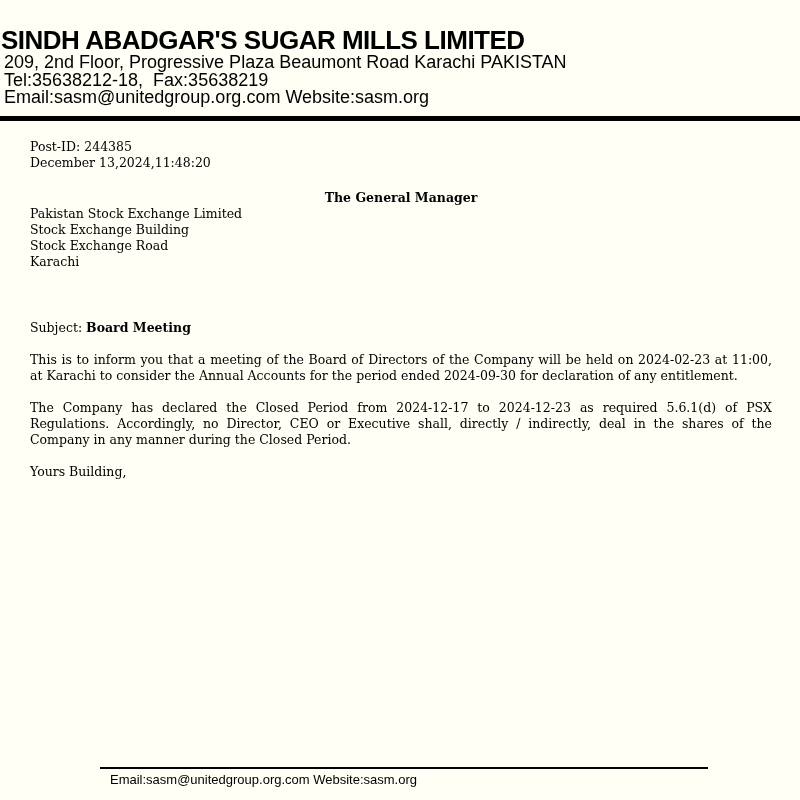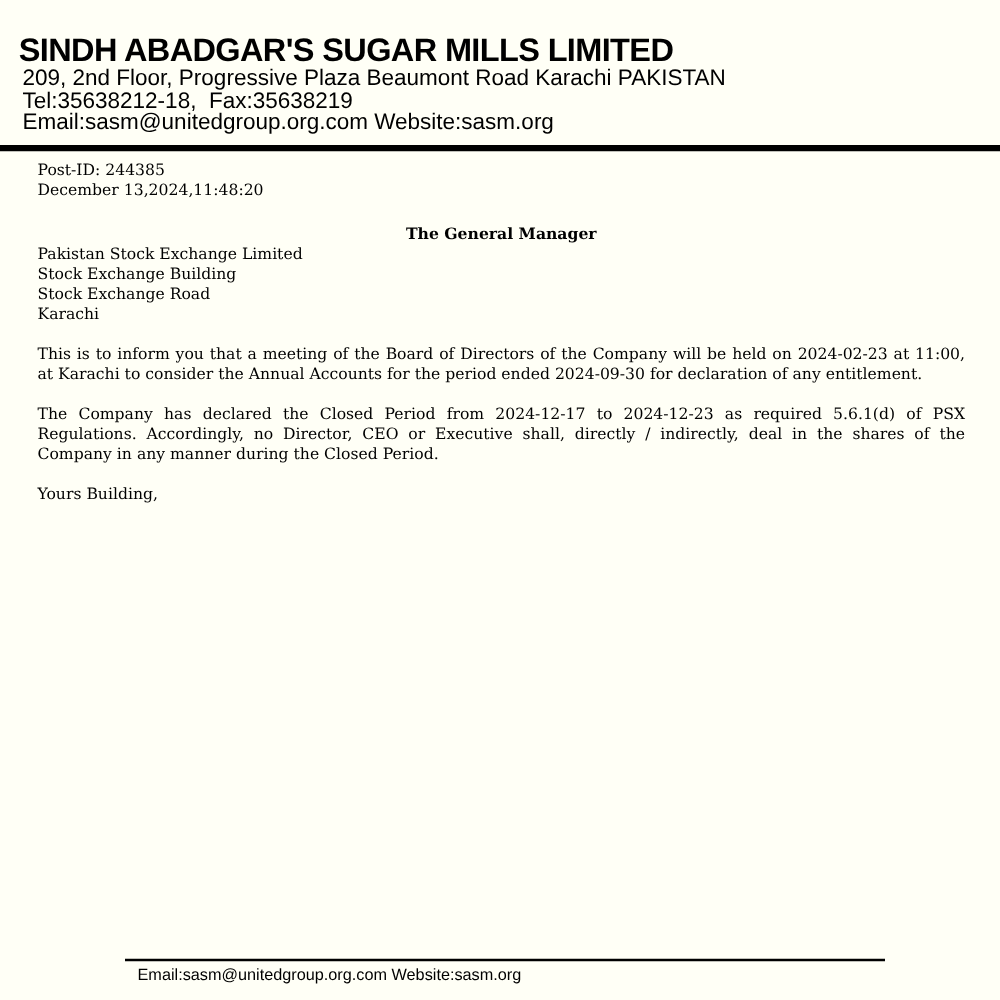--- a/index.html
+++ b/index.html
@@ -11,21 +11,21 @@
     width: 800px;
     height: 800px;
     background: #FFFFF6;
     color: #000000;
     overflow: hidden;
     font-family: "Liberation Sans", sans-serif;
   }
 
   
   .letterhead {
-    padding: 26px 10px 0 15px;
+    padding: 26px 10px 0 1px;
   }
   .company-name {
     margin: 0;
     font-family: "Liberation Sans", sans-serif;
     font-weight: bold;
     font-size: 26px;
     line-height: 28px;
     letter-spacing: -0.5px;
     white-space: nowrap;
   }
@@ -40,21 +40,21 @@
     width: 100%;
     height: 5px;
     background: #000000;
   }
 
   
   .letter-body {
     font-family: "DejaVu Serif", serif;
     font-size: 12.5px;
     line-height: 16px;
-    margin: 7px 28px 0 30px;
+    margin: 18px 28px 0 30px;
     width: 742px;
   }
   .meta-line { white-space: pre-wrap; }
   .recipient-block { margin-top: 19px; }
   .recipient-title { font-weight: bold; text-align: center; }
   .subject-line { margin-top: 50px; }
   .subject-value { font-weight: bold; }
   .salutation { margin-top: 15px; }
   .body-paragraph {
     margin-top: 16px;
@@ -99,20 +99,24 @@
     <div class="meta-line">December 13,2024,11:48:20</div>
 
     <div class="recipient-block">
       <div class="recipient-title">The General Manager</div>
       <div class="recipient-line">Pakistan Stock Exchange Limited</div>
       <div class="recipient-line">Stock Exchange Building</div>
       <div class="recipient-line">Stock Exchange Road</div>
       <div class="recipient-line">Karachi</div>
     </div>
 
+    <div class="subject-line">
+      <span class="subject-label">Subject:</span>
+      <span class="subject-value">Board Meeting</span>
+    </div>
 
 
     <div class="body-paragraph">This is to inform you that a meeting of the Board of Directors of the Company will be held on  2024-02-23 at 11:00, at Karachi to consider the Annual Accounts for the period ended 2024-09-30 for declaration of any entitlement.</div>
 
     <div class="body-paragraph">The Company has declared the Closed Period from 2024-12-17 to 2024-12-23 as required 5.6.1(d) of PSX Regulations. Accordingly, no Director, CEO or Executive shall, directly / indirectly, deal in the shares of the Company in any manner during the Closed Period.</div>
 
 
     <div class="closing">Yours Building,</div>
   </div>
 

